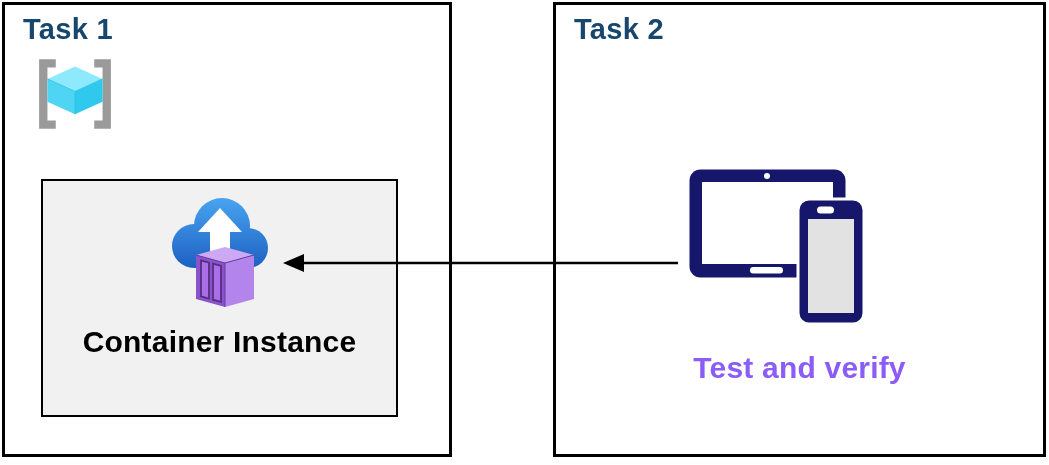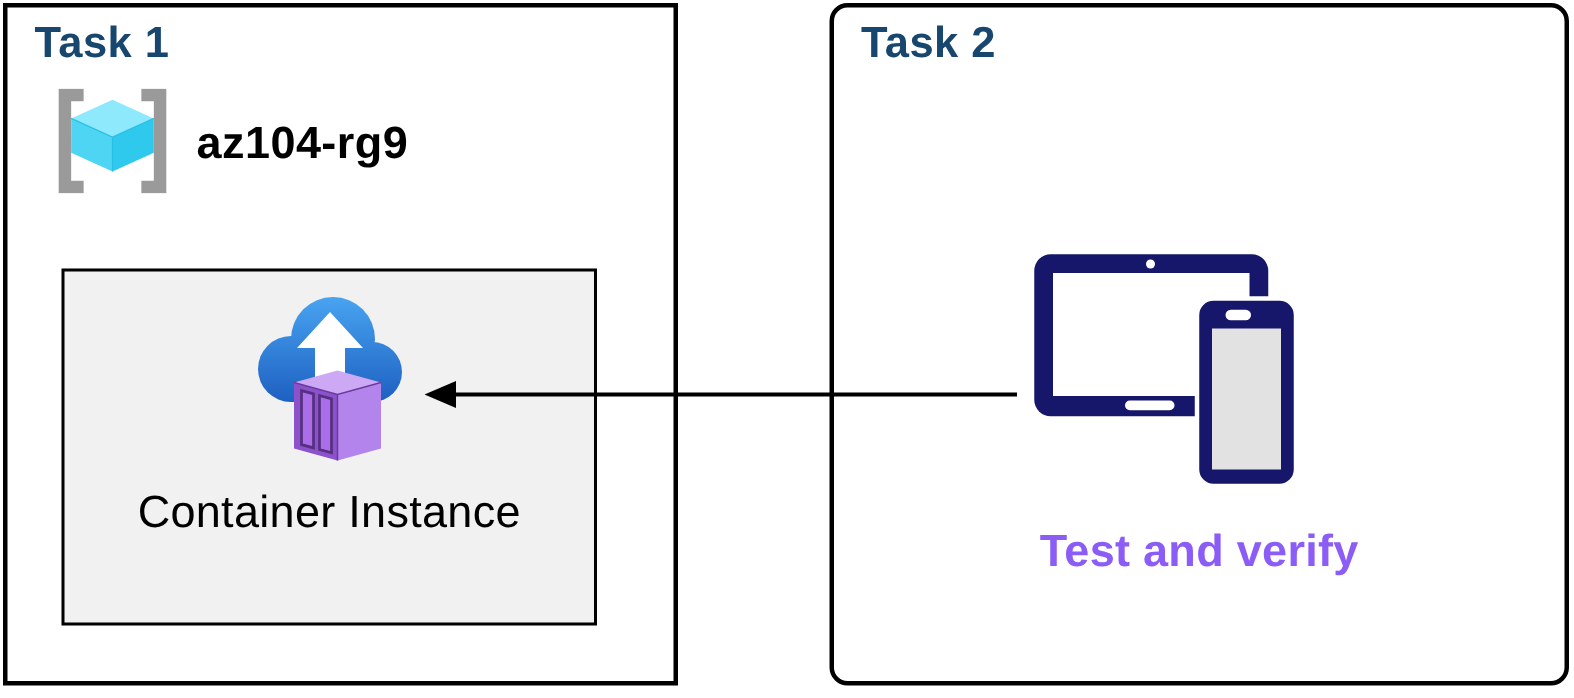--- a/index.html
+++ b/index.html
@@ -5,41 +5,41 @@
   html,body{margin:0;padding:0;background:#fff;}
   .canvas{
     position:relative;width:1049px;height:465px;background:#fff;
     font-family:"Liberation Sans",sans-serif;overflow:hidden;
   }
   .task-box{
     position:absolute;top:2px;height:455px;border:3px solid #000;
     background:#fff;box-sizing:border-box;
   }
   .task1{left:2px;width:450px;}
-  .task2{left:553px;width:493px;border-radius:12px;}
+  .task2{left:553px;width:493px;}
   .task-title{
     position:absolute;left:18px;top:8px;
     font-size:29px;font-weight:bold;color:#17466e;letter-spacing:.3px;
   }
   .rg-icon{position:absolute;left:31px;top:54px;width:78px;height:70px;}
   .rg-name{
     position:absolute;left:126px;top:74px;
     font-size:30px;font-weight:bold;color:#000;letter-spacing:.3px;
   }
   .inner-box{
     position:absolute;left:36px;top:174px;width:357px;height:238px;
     background:#f1f1f1;border:2px solid #000;box-sizing:border-box;
   }
   .ci-icon{
     position:absolute;left:50%;transform:translateX(-50%);
     top:12px;width:100px;height:122px;
   }
   .ci-label{
     position:absolute;left:0;right:0;top:144px;text-align:center;
-    font-size:30px;font-weight:normal;color:#000;letter-spacing:.2px;
+    font-size:30px;font-weight:bold;color:#000;letter-spacing:.2px;
   }
   .devices-icon{position:absolute;left:132px;top:163px;width:177px;height:157px;}
   .task2-label{
     position:absolute;left:0;right:0;top:346px;text-align:center;
     font-size:30px;font-weight:bold;color:#8b5cf6;letter-spacing:.2px;
   }
   .connector{position:absolute;left:283px;top:250px;width:395px;height:26px;z-index:5;}
 </style>
 </head>
 <body>
@@ -50,21 +50,20 @@
     <div class="task-title">Task 1</div>
 
     <svg class="rg-icon" viewBox="0 0 75 67">
       <path d="M19,4 H7 V63 H19" fill="none" stroke="#9a9a9a" stroke-width="8"></path>
       <path d="M56,4 H68 V63 H56" fill="none" stroke="#9a9a9a" stroke-width="8"></path>
       <polygon points="37.5,7 64,19 37.5,31 11,19" fill="#8fe9fc"></polygon>
       <polygon points="11,19 37.5,31 37.5,53 11,41" fill="#4ed5f3"></polygon>
       <polygon points="64,19 37.5,31 37.5,53 64,41" fill="#2fc9ee"></polygon>
       <path d="M11,19 L37.5,31 L37.5,53 M37.5,31 L64,19" fill="none" stroke="#29c0e6" stroke-width="0.8"></path>
     </svg>
-    <div class="rg-name">az104-rg9</div>
 
     <div class="inner-box">
       <svg class="ci-icon" viewBox="0 0 100 120">
         <defs>
           <linearGradient id="cloudGrad" gradientUnits="userSpaceOnUse" x1="0" y1="6" x2="0" y2="76">
             <stop offset="0" stop-color="#47a2ef"></stop>
             <stop offset="1" stop-color="#1c5ec0"></stop>
           </linearGradient>
         </defs>
         <g fill="url(#cloudGrad)">

